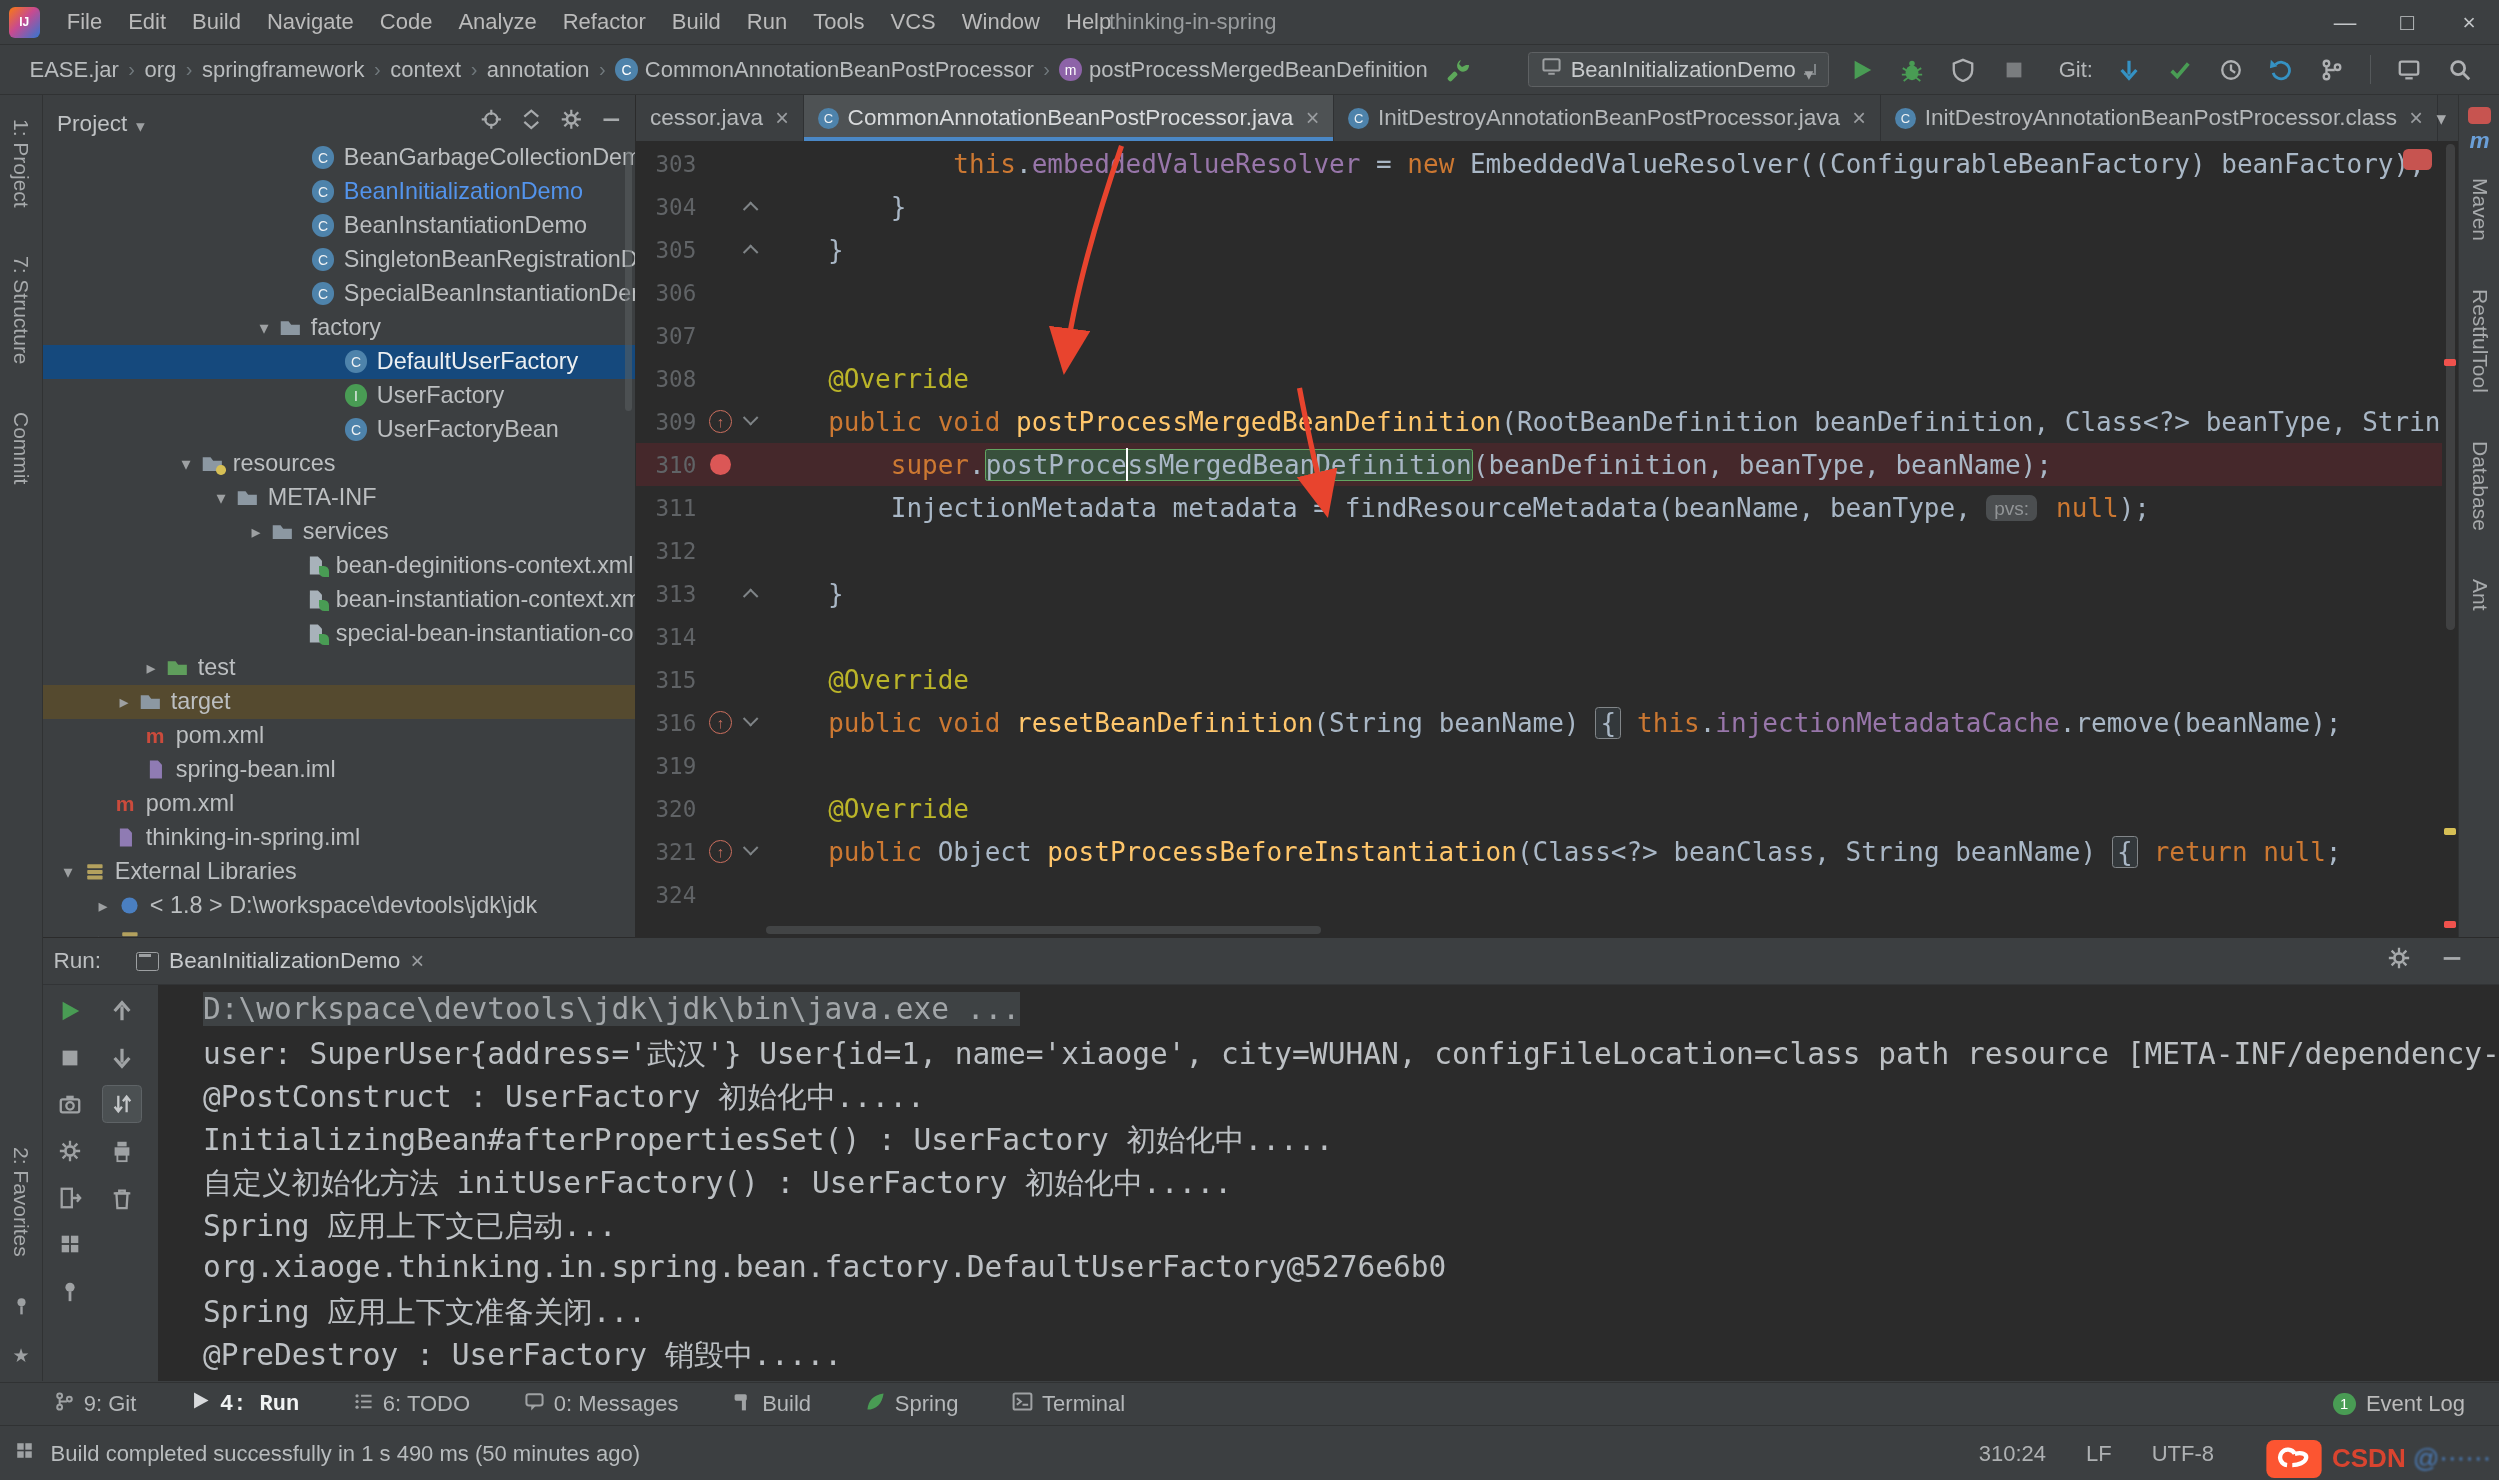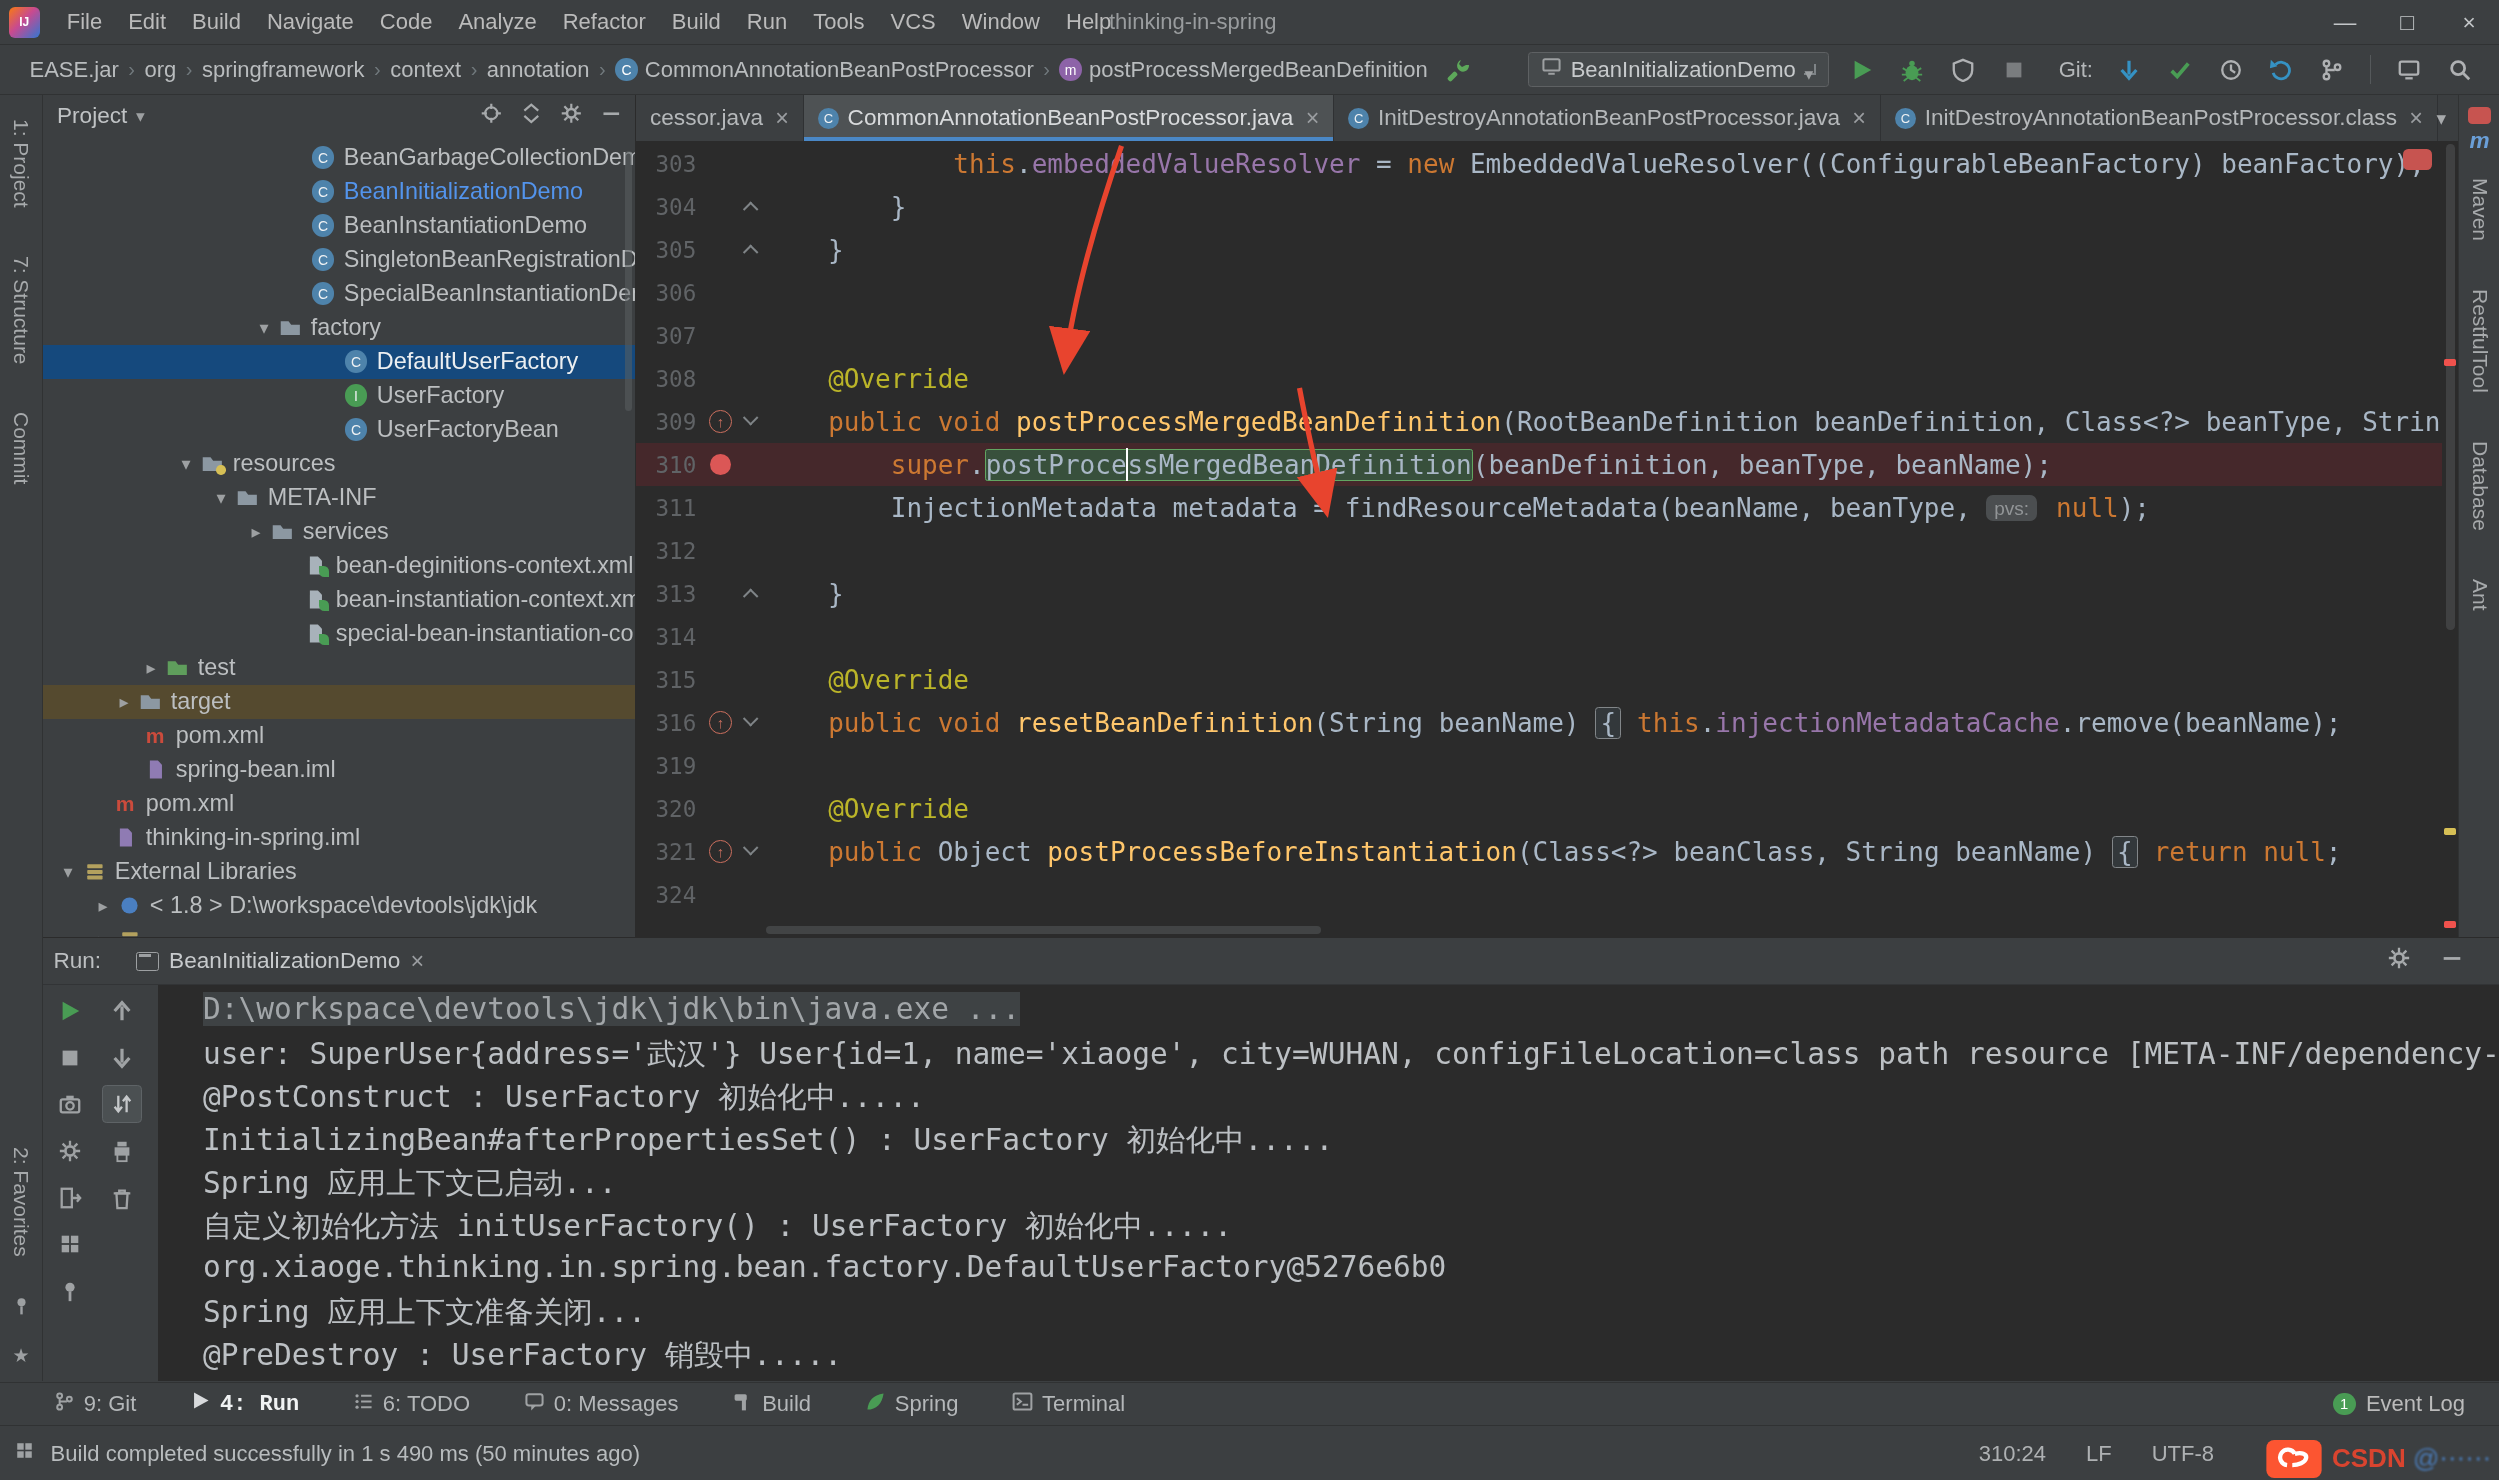--- a/index.html
+++ b/index.html
@@ -41,21 +41,21 @@
                border-left:0.9px solid #303233;display:flex;flex-direction:column;align-items:center;}
   .vlabel{writing-mode:vertical-rl;color:#a7aaac;font-size:21px;margin:24px 0;white-space:nowrap;}
   .stripe-spacer{flex:1;}
   .stripe-ic{margin:14px 0;display:flex;}
   .red-dot-badge{width:22.6px;height:17.4px;border-radius:4.3px;background:#c75450;margin:12px 0 3.5px 0;}
   .mletter{color:#6a9fd8;font-size:22.6px;font-weight:bold;font-style:italic;}
 
   
   #project{position:absolute;left:43px;top:95px;width:593px;height:842px;background:#3c3f41;
            border-right:0.9px solid #2b2b2b;overflow:hidden;}
-  .pp-head{height:42px;display:flex;align-items:center;font-size:22.6px;padding-left:14px;color:#c0c3c5;}
+  .pp-head{height:42px;display:flex;align-items:flex-end;font-size:22.6px;padding-left:14px;color:#c0c3c5;}
   .pp-head .ppchev{margin-left:8.7px;color:#9da0a2;font-size:17.4px;}
   .pp-tools{margin-left:auto;display:flex;gap:17.4px;padding-right:12px;align-items:center;}
   #tree{position:absolute;left:0;top:42px;right:0;bottom:0;overflow:hidden;font-size:23.4px;padding-top:3.5px;}
   .trow{height:34px;display:flex;align-items:center;white-space:nowrap;color:#bcbfc1;}
   .trow.sel{background:#15497d;color:#eceff1;}
   .trow.exc{background:#554a2f;}
   .tarrow{width:26px;flex:none;color:#9da0a2;font-size:18px;text-align:center;}
   .ticon{width:26px;height:24px;flex:none;margin-right:7.8px;display:flex;align-items:center;justify-content:center;position:relative;}
   .ic-circle{border-radius:50%;width:22.6px;height:22.6px;color:#eef1f3;font-size:14px;display:flex;
              align-items:center;justify-content:center;flex:none;}
@@ -803,22 +803,22 @@
               <path d="M4 8 H22 M10 8 V5 H16 V8" fill="none" stroke="#9fa2a4" stroke-width="2.5"></path>
             </svg>
           </span>
         </div>
       </div>
     <div id="console">
         <div class="con-line cmd"><span>D:\workspace\devtools\jdk\jdk\bin\java.exe ...</span></div>
         <div class="con-line"><span>user: SuperUser{address='武汉'} User{id=1, name='xiaoge', city=WUHAN, configFileLocation=class path resource [META-INF/dependency-lookup-con</span></div>
         <div class="con-line"><span>@PostConstruct : UserFactory 初始化中.....</span></div>
         <div class="con-line"><span>InitializingBean#afterPropertiesSet() : UserFactory 初始化中.....</span></div>
+        <div class="con-line"><span>自定义初始化方法 initUserFactory() : UserFactory 初始化中.....</span></div>
         <div class="con-line"><span>Spring 应用上下文已启动...</span></div>
-        <div class="con-line"><span>自定义初始化方法 initUserFactory() : UserFactory 初始化中.....</span></div>
         <div class="con-line"><span>org.xiaoge.thinking.in.spring.bean.factory.DefaultUserFactory@5276e6b0</span></div>
         <div class="con-line"><span>Spring 应用上下文准备关闭...</span></div>
         <div class="con-line"><span>@PreDestroy : UserFactory 销毁中.....</span></div>
       </div>
   </div>
 
   <div id="bottombar">
       <span class="bb-item">
         <span><svg width="21" height="21" viewBox="0 0 26 26" aria-hidden="true">
             <circle cx="7" cy="6" r="3" fill="none" stroke="#9fa2a4" stroke-width="2.5"></circle>

